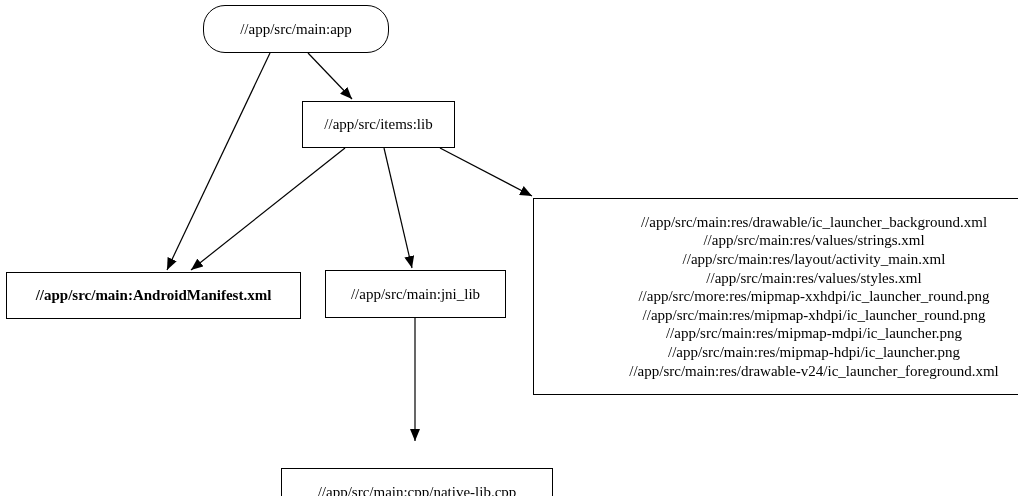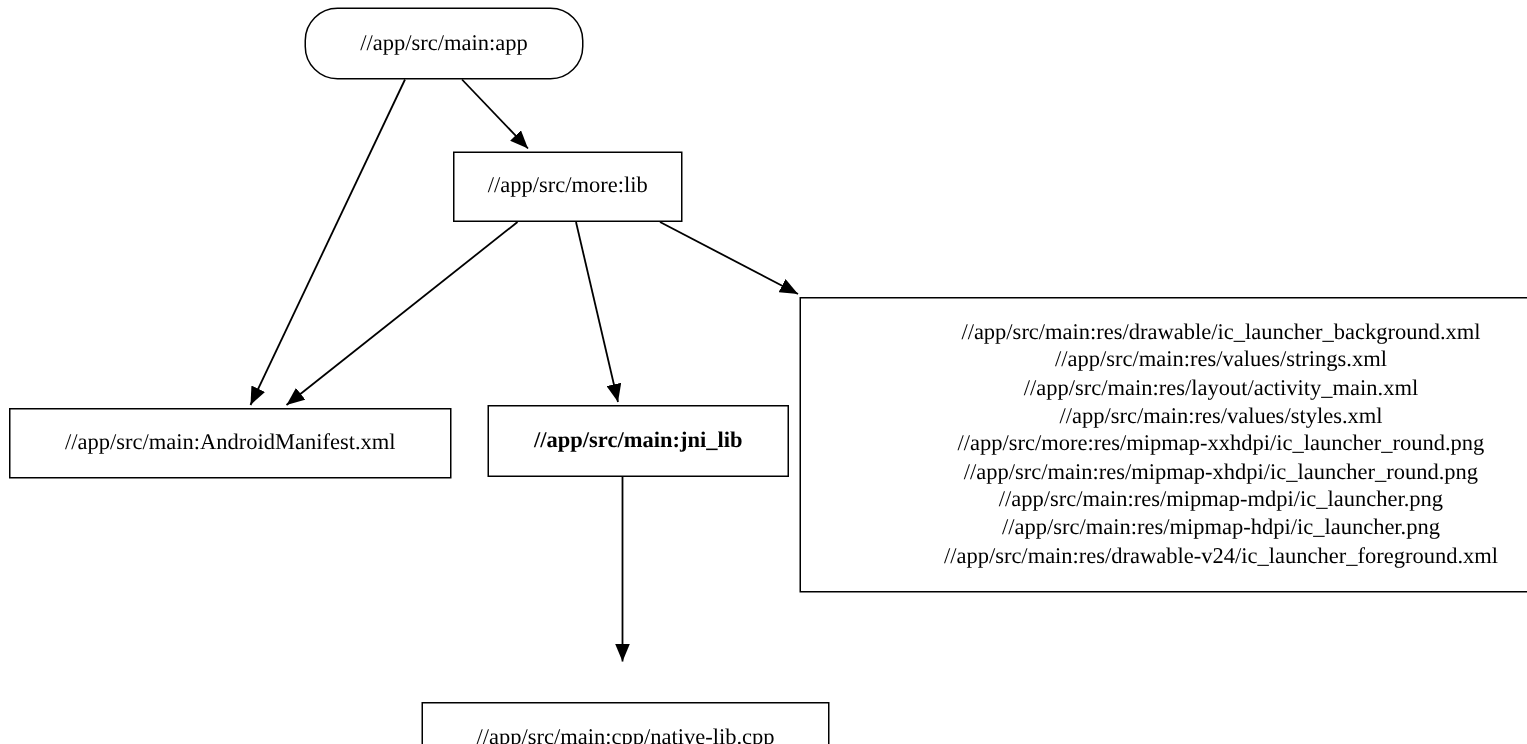--- a/index.html
+++ b/index.html
@@ -40,22 +40,22 @@
     white-space: nowrap;
   }
   .node.multi {
     flex-direction: column;
     line-height: 18.6px;
     padding: 4px 6px;
   }
   
   #node-app        { left: 203px; top: 5px;   width: 186px; height: 48px; border-radius: 22px; }
   #node-lib        { left: 302px; top: 101px; width: 153px; height: 47px; }
-  #node-manifest   { left: 6px;   top: 272px; width: 295px; height: 47px; }
-  #node-jni-lib    { left: 325px; top: 270px; width: 201px; height: 48px; font-weight: bold; }
+  #node-manifest   { left: 6px;   top: 272px; width: 295px; height: 47px; font-weight: bold; }
+  #node-jni-lib    { left: 325px; top: 270px; width: 181px; height: 48px; }
   #node-res        { left: 533px; top: 198px; width: 562px; height: 197px; }
   #node-native-lib { left: 281px; top: 468px; width: 272px; height: 49px; }
 </style>
 </head>
 <body>
 
 <div class="canvas">
 
   <svg class="edge-layer" viewBox="0 0 1018 496" xmlns="http://www.w3.org/2000/svg">
     <defs>
@@ -69,21 +69,21 @@
     <line x1="384" y1="148" x2="412" y2="268" marker-end="url(#arrow)"></line>
     <line x1="440" y1="148" x2="532" y2="196" marker-end="url(#arrow)"></line>
     <line x1="415" y1="318" x2="415" y2="441" marker-end="url(#arrow)"></line>
   </svg>
 
   <div class="node" id="node-app">
     <span>//app/src/main:app</span>
   </div>
 
   <div class="node" id="node-lib">
-    <span>//app/src/more:lib</span>
+    <span>//app/src/items:lib</span>
   </div>
 
   <div class="node" id="node-manifest">
     <span>//app/src/main:AndroidManifest.xml</span>
   </div>
 
   <div class="node" id="node-jni-lib">
     <span>//app/src/main:jni_lib</span>
   </div>
 

